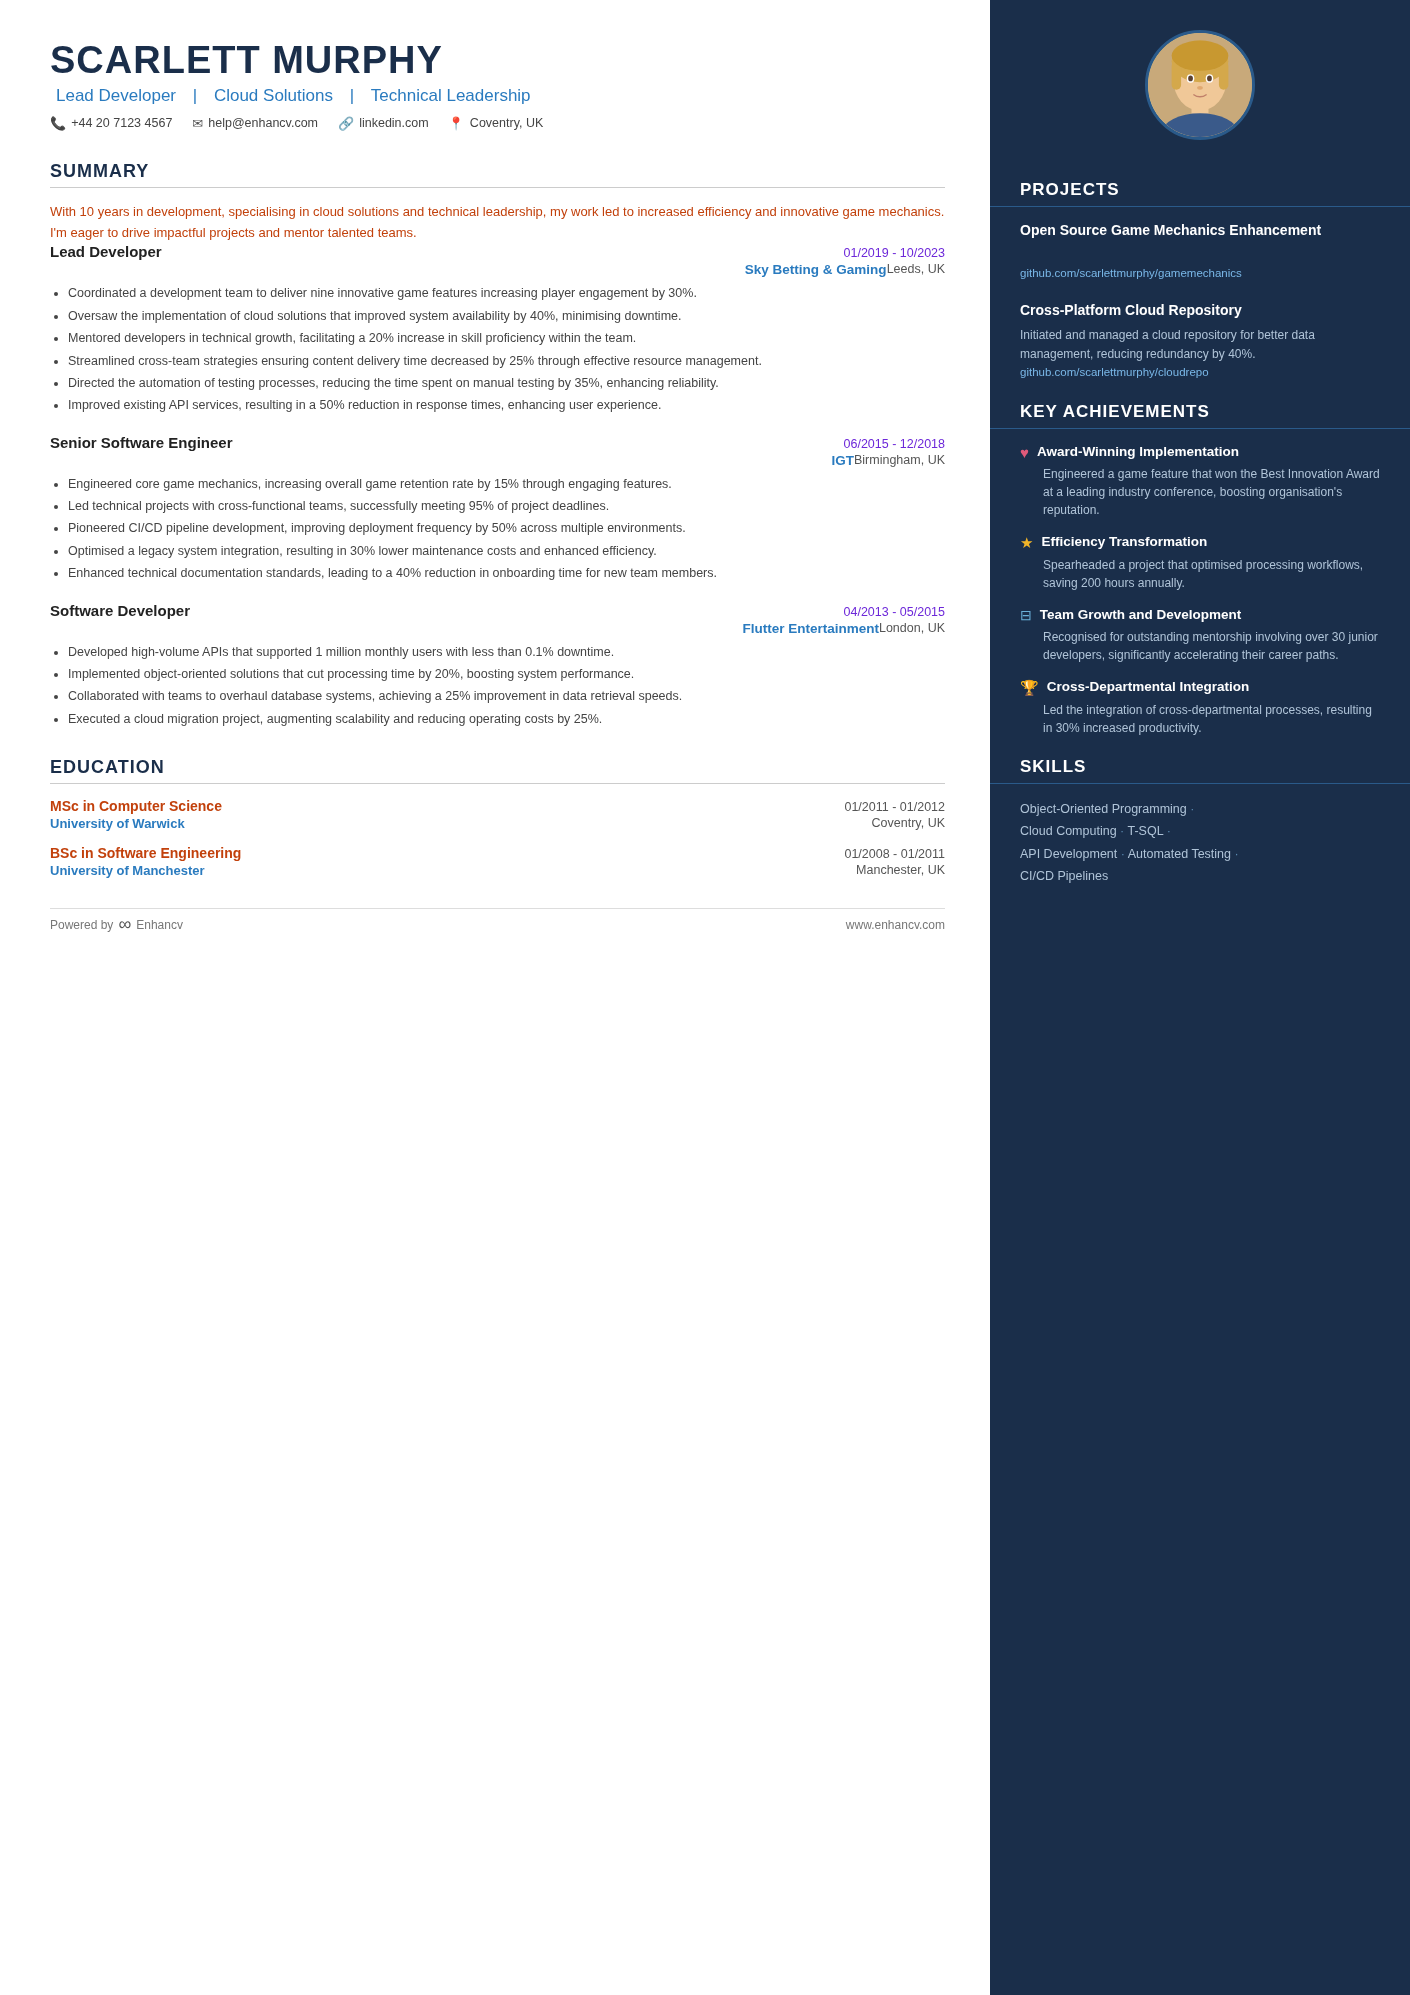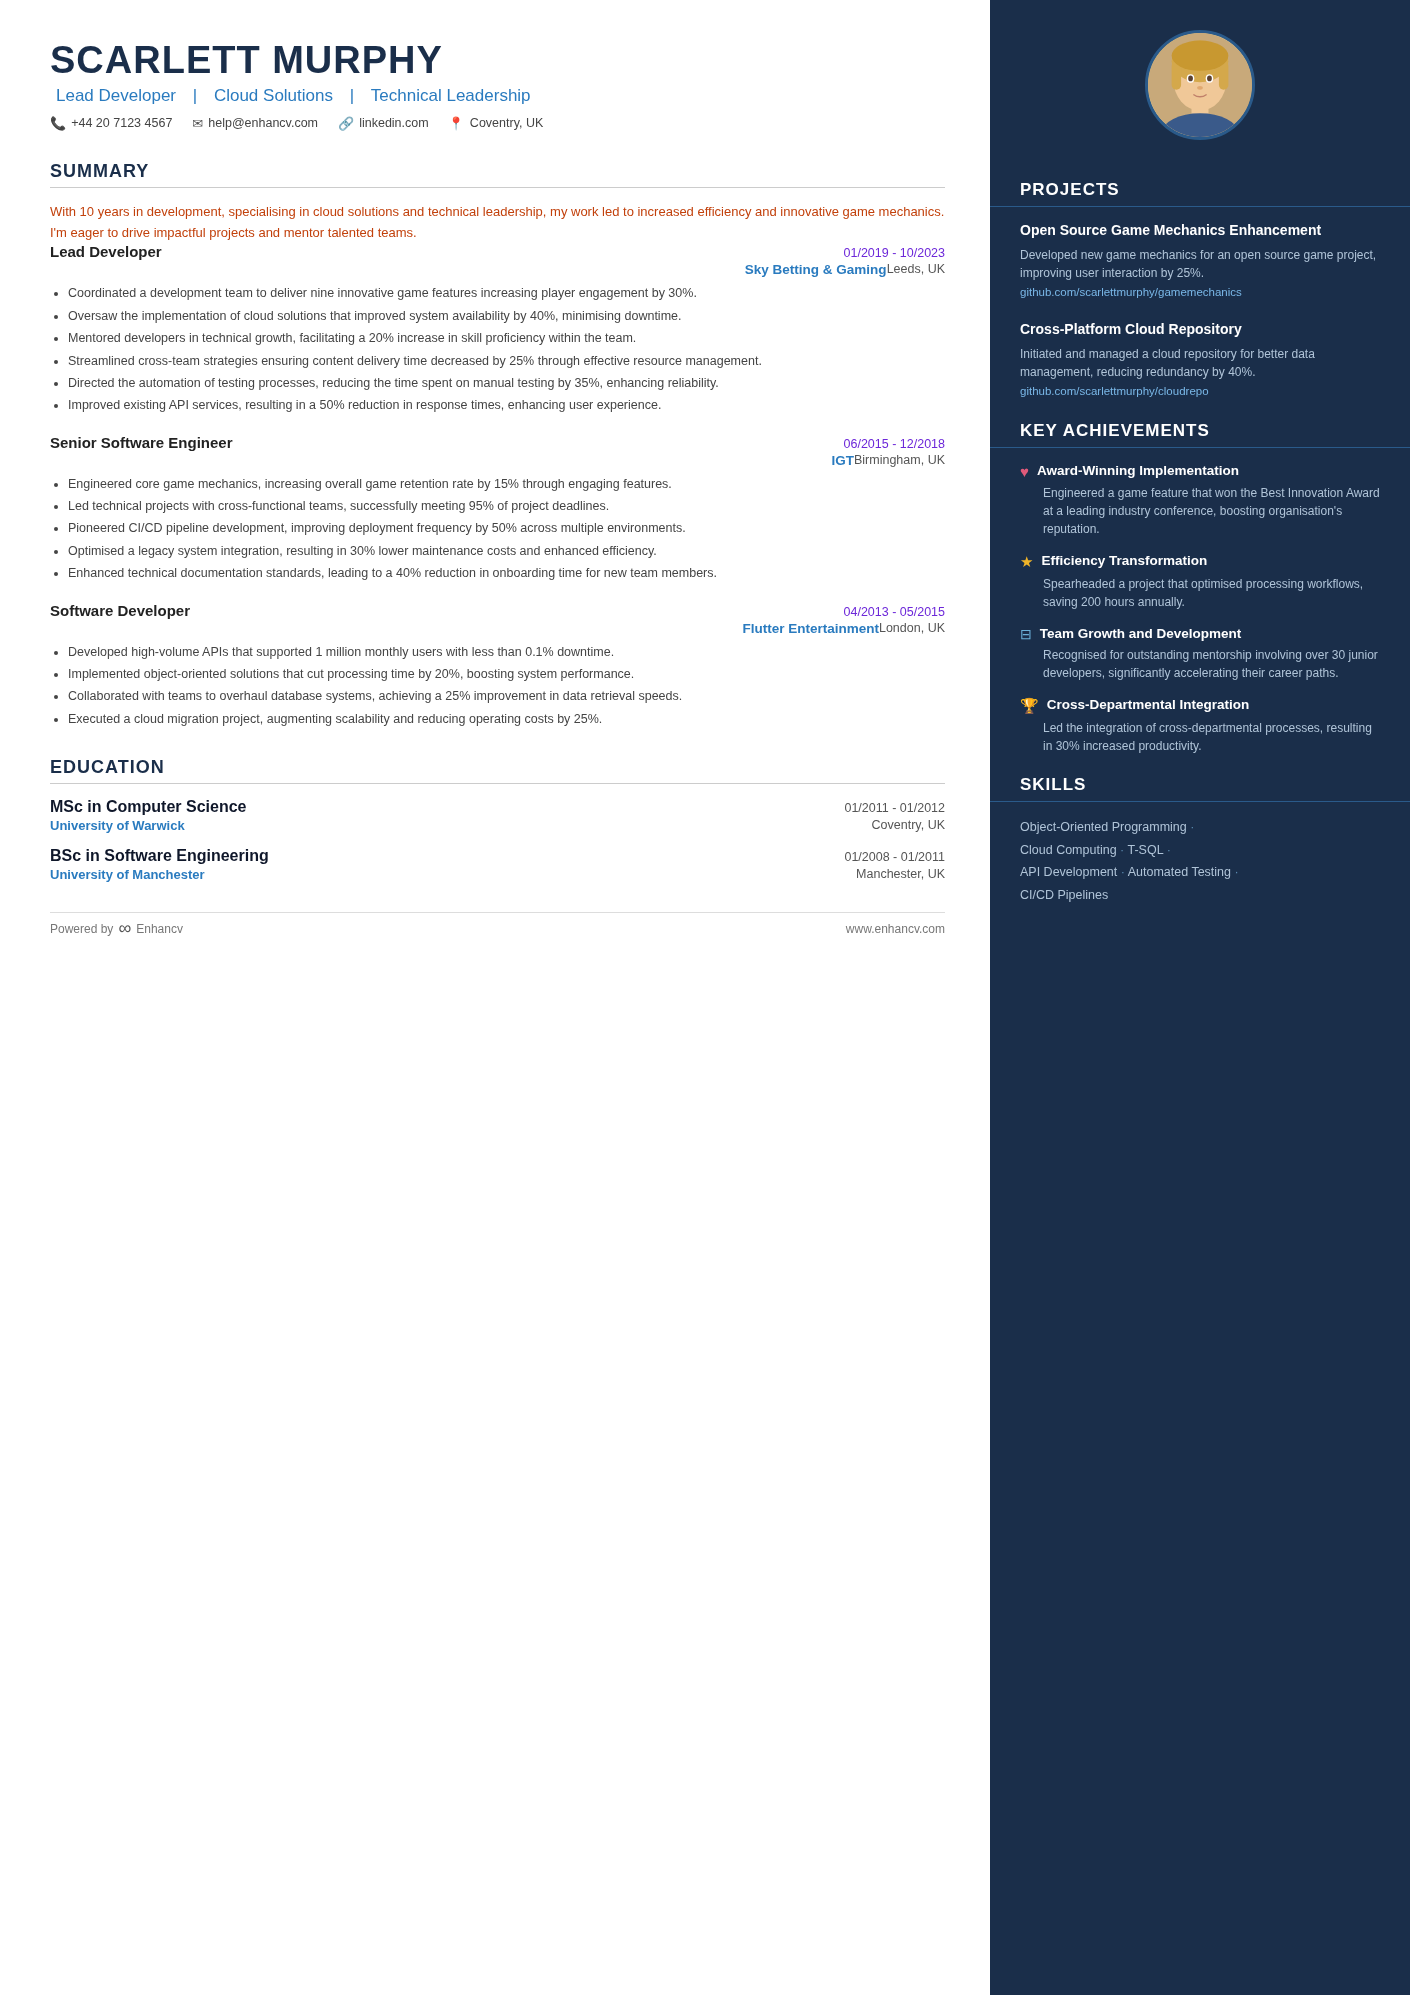--- a/index.html
+++ b/index.html
@@ -117,23 +117,23 @@
       line-height: 1.55;
       margin-bottom: 3px;
     }
     .edu-header {
       display: flex;
       justify-content: space-between;
       align-items: baseline;
       margin-bottom: 2px;
     }
     .edu-degree {
-      font-size: 16px;
+      font-size: 14px;
       font-weight: 600;
-      color: #0f172a;
+      color: #c2410c;
     }
     .edu-dates {
       font-size: 12.5px;
       color: #555;
     }
     .edu-school-row {
       display: flex;
       justify-content: space-between;
       margin-bottom: 14px;
     }
@@ -414,21 +414,21 @@
         <ellipse cx="55" cy="105" rx="40" ry="20" fill="#3a5a8a"></ellipse>
       </svg>
     </div>
   </div>
 
   <h2 class="right-section-title">PROJECTS</h2>
 
   <div class="project-item">
     <div class="project-title">Open Source Game Mechanics Enhancement</div>
     <div class="project-desc">
-      <span>Developed new game mechanics for an open source game project, improving user interaction by 25%.</span><br>
+      <br>
       <span class="project-link">github.com/scarlettmurphy/gamemechanics</span>
     </div>
   </div>
 
   <div class="project-item">
     <div class="project-title">Cross-Platform Cloud Repository</div>
     <div class="project-desc">
       <span>Initiated and managed a cloud repository for better data management, reducing redundancy by 40%.</span><br>
       <span class="project-link">github.com/scarlettmurphy/cloudrepo</span>
     </div>

